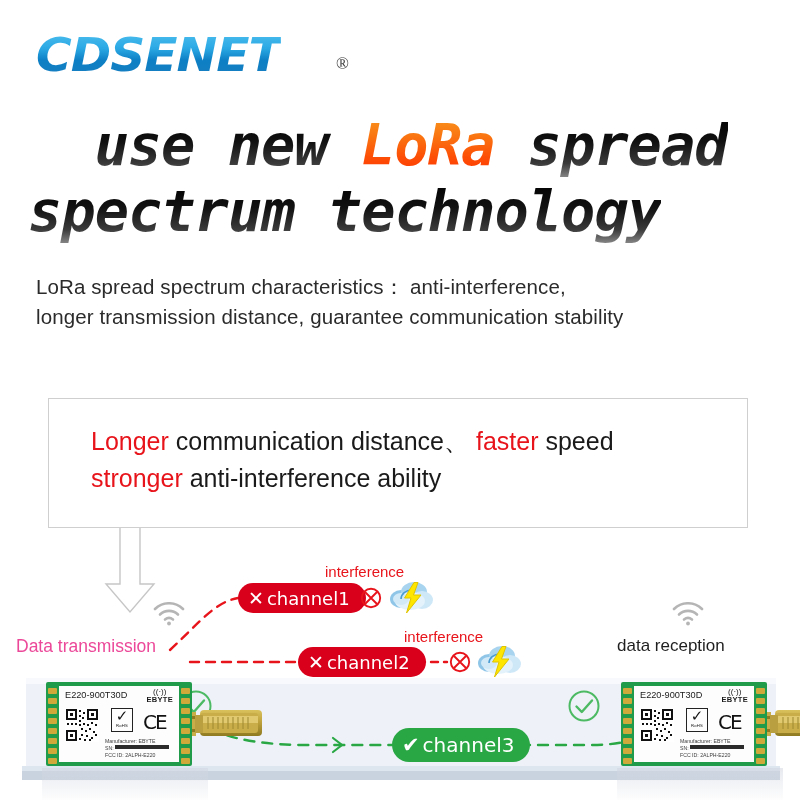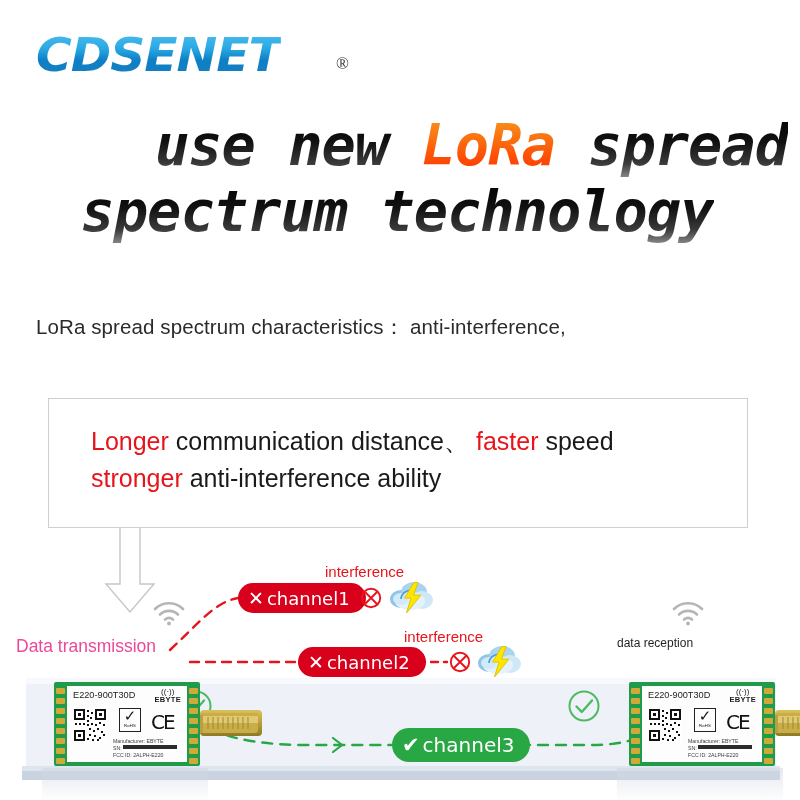--- a/index.html
+++ b/index.html
@@ -28,39 +28,38 @@
     font-size:17px; color:#3b3b3b; font-family:"Liberation Serif", serif;
   }
 
   
   #headline { position:absolute; left:28px; top:112px; width:760px; }
   .hl-line {
     font-family:"DejaVu Sans Mono", monospace;
     font-size:57px; font-weight:bold; font-style:italic;
     line-height:66px; letter-spacing:-1px; white-space:nowrap;
   }
-  .hl-line.l1 { text-align:right; padding-left:6px; }
-  .hl-line.l2 { text-align:center; padding-right:22px; }
+  .hl-line.l1 { text-align:center; padding-left:6px; }
+  .hl-line.l2 { text-align:left; padding-right:22px; }
   .hl-dark {
     background:linear-gradient(180deg,#000 0%,#111 45%,#3a3a3a 78%,#8a8a8a 100%);
     -webkit-background-clip:text; background-clip:text;
     color:transparent; -webkit-text-fill-color:transparent;
   }
   .hl-lora {
     background:linear-gradient(180deg,#f79a1e 0%,#fa7712 35%,#fd4f06 68%,#ff3300 100%);
     -webkit-background-clip:text; background-clip:text;
     color:transparent; -webkit-text-fill-color:transparent;
   }
 
   
   #subtitle { position:absolute; left:36px; top:272px; width:740px; }
   .sub-line {
     font-size:20.5px; color:#2b2b2b; line-height:30px;
     letter-spacing:.1px;
-    margin-top:40px;
   }
 
   
   #callout {
     position:absolute; left:48px; top:398px; width:700px; height:130px;
     border:1px solid #cfcfcf; background:#fff;
   }
   .co-line { font-size:25px; line-height:37px; color:#1a1a1a; }
   #callout .co-wrap { padding:24px 0 0 42px; }
   .co-red { color:#e8141b; }
@@ -75,21 +74,21 @@
     position:absolute; left:22px; top:130px; width:758px; height:122px;
   }
 
   .wifi { position:absolute; width:34px; height:24px; }
   .lbl-transmit {
     position:absolute; left:16px; top:96px;
     font-size:17.5px; color:#ec4899; white-space:nowrap;
   }
   .lbl-receive {
     position:absolute; left:617px; top:96px;
-    font-size:12px; color:#1f1f1f; white-space:nowrap;
+    font-size:17px; color:#1f1f1f; white-space:nowrap;
   }
 
   .chip-red, .chip-green {
     position:absolute; display:flex; align-items:center;
     height:30px; padding:0 16px 0 10px; border-radius:15px;
     color:#fff; font-size:18px; white-space:nowrap;
     font-family:"DejaVu Sans", sans-serif;
   }
   .chip-red { background:#d9001b; }
   .chip-green { background:#2aa745; height:34px; border-radius:17px; font-size:20px; }
@@ -97,21 +96,21 @@
   .chip-green .chip-ico { font-size:21px; }
 
   .interf-label {
     position:absolute; font-size:15px; color:#e8141b; white-space:nowrap;
   }
 
   
   .module { position:absolute; width:166px; height:84px; }
 
   .pcb {
-    position:absolute; left:12px; top:0; width:146px; height:84px;
+    position:absolute; left:4px; top:0; width:146px; height:84px;
     background:#1f9b4a; border-radius:2px;
   }
   .pcb-white {
     position:absolute; left:13px; top:4px; width:120px; height:76px;
     background:#fdfdfd;
   }
   .pad-col { position:absolute; width:9px; top:6px; }
   .pad { width:9px; height:6px; background:#cfa93a; margin-bottom:4px; border-radius:1px; }
   .mod-name {
     position:absolute; left:6px; top:4px; font-size:9.2px; color:#1b1b1b;
@@ -158,20 +157,21 @@
   <div class="hl-line l1">
     <span class="hl-dark">use  new </span><span class="hl-lora">LoRa</span><span class="hl-dark"> spread</span>
   </div>
   <div class="hl-line l2">
     <span class="hl-dark">spectrum  technology</span>
   </div>
 </div>
 
 <div id="subtitle">
   <div class="sub-line">LoRa spread spectrum characteristics： anti-interference,</div>
+  <div class="sub-line">longer transmission distance, guarantee communication stability</div>
 </div>
 
 <div id="callout">
   <div class="co-wrap">
     <div class="co-line">
       <span class="co-red">Longer</span><span> communication distance、 </span><span class="co-red">faster</span><span> speed</span>
     </div>
     <div class="co-line">
       <span class="co-red">stronger</span><span> anti-interference ability</span>
     </div>

